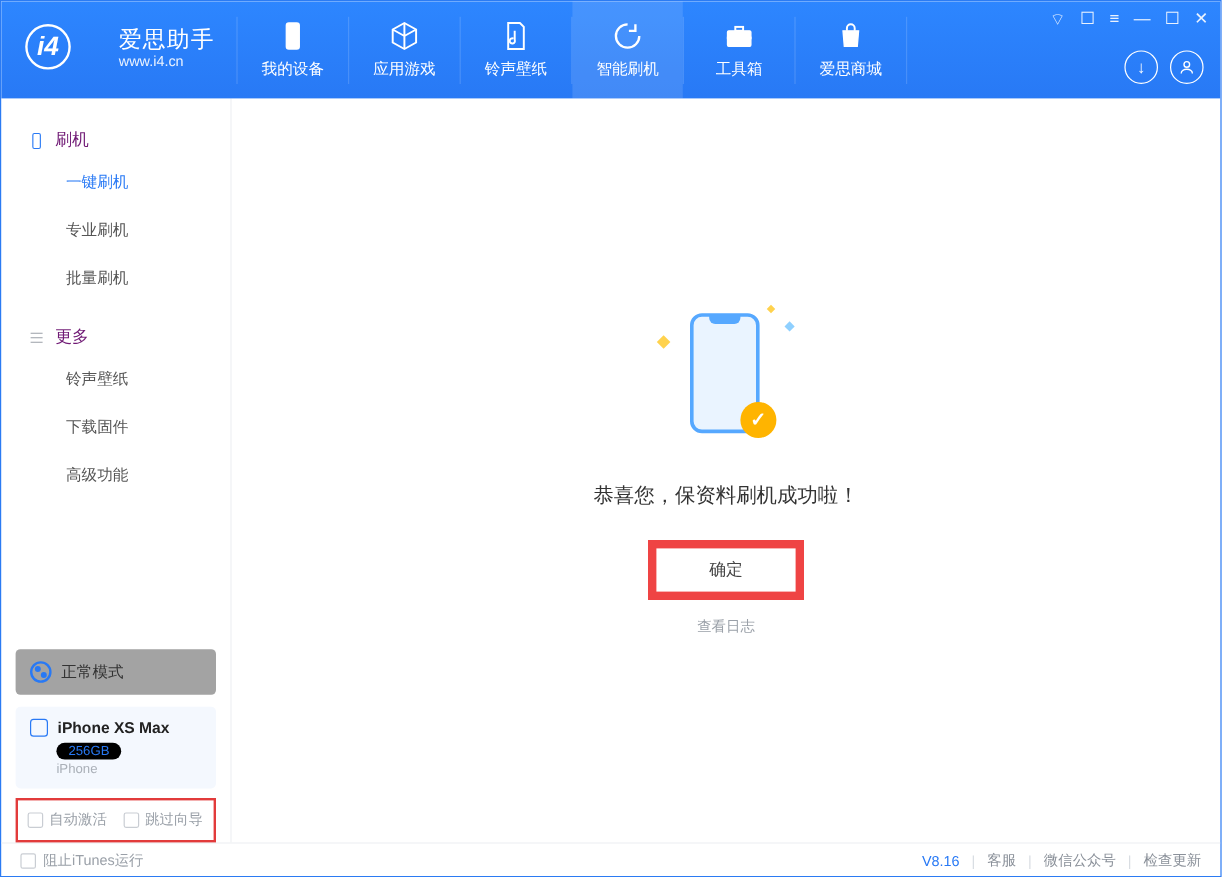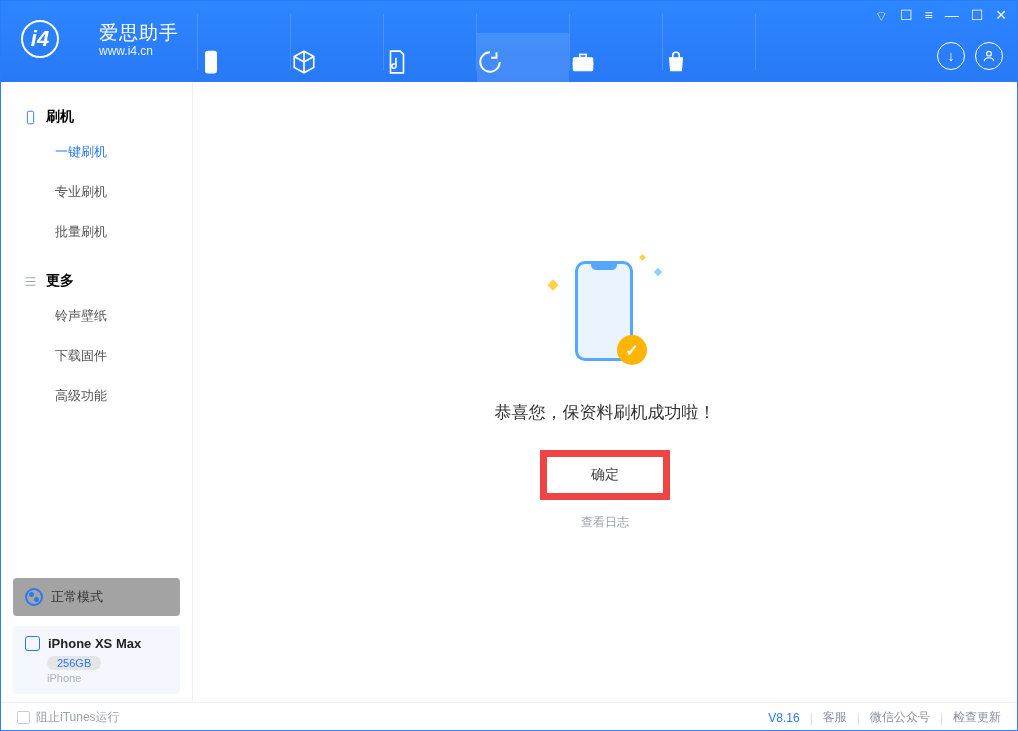--- a/index.html
+++ b/index.html
@@ -8,50 +8,50 @@
 
 .header { height: 81px; background: linear-gradient(180deg, #2d86ff 0%, #2879f5 100%); display: flex; align-items: center; position: relative; }
 .logo-area { display: flex; align-items: center; padding: 0 18px 0 20px; margin-top: -6px; gap: 32px; }
 .logo-icon { width: 38px; height: 38px; border: 2px solid #fff; border-radius: 50%; display: flex; align-items: center; justify-content: center; margin-right: 8px; }
 .logo-icon span { color: #fff; font-size: 22px; font-weight: bold; font-style: italic; }
 .logo-text { color: #fff; }
 .logo-text .t1 { font-size: 19px; font-weight: 500; letter-spacing: 1px; }
 .logo-text .t2 { font-size: 12px; opacity: .9; margin-top: -2px; }
 
 .nav { display: flex; height: 100%; }
-.nav-item { width: 92px; height: 100%; display: flex; flex-direction: column; justify-content: center; color: #fff; font-size: 13px; cursor: pointer; gap: 6px; position: relative; margin-top: 32px; }
+.nav-item { width: 92px; height: 100%; display: flex; flex-direction: column; align-items: center; justify-content: center; color: #fff; font-size: 13px; cursor: pointer; gap: 6px; position: relative; }
 .nav-item.active { background: rgba(255,255,255,.12); }
 .nav-sep { width: 1px; height: 56px; background: rgba(255,255,255,.15); align-self: center; }
 .nav-icon { width: 26px; height: 26px; fill: #fff; stroke: #fff; }
 
 .wincontrols { position: absolute; right: 10px; top: 6px; display: flex; gap: 12px; color: #fff; }
 .wincontrols span { cursor: pointer; font-size: 14px; opacity: .9; }
 .header-actions { position: absolute; right: 14px; bottom: 12px; display: flex; gap: 10px; }
 .ha-btn { width: 28px; height: 28px; border: 1.5px solid #fff; border-radius: 50%; display: flex; align-items: center; justify-content: center; color: #fff; font-size: 14px; cursor: pointer; }
 
 
 .body { display: flex; height: 620px; }
 .sidebar { width: 192px; border-right: 1px solid #eef0f3; padding-top: 10px; display: flex; flex-direction: column; }
 .side-group { padding: 10px 0 4px 0; }
-.side-title { display: flex; align-items: center; gap: 8px; padding: 6px 22px; font-size: 14px; color: #000000; font-weight: 700; }
+.side-title { display: flex; align-items: center; gap: 8px; padding: 6px 22px; font-size: 14px; color: #701a75; font-weight: 400; }
 .side-title .ic { width: 15px; height: 15px; }
 .side-item { padding: 11px 0 11px 54px; font-size: 13px; color: #555; cursor: pointer; }
 .side-item.active { color: #2879f5; }
 
 .sidebar-bottom { margin-top: auto; }
 .mode-box { margin: 0 12px 10px; background: #a3a3a3; border-radius: 4px; padding: 10px 12px; display: flex; align-items: center; gap: 8px; font-size: 13px; color: #333; }
 .mode-box .mi { width: 18px; height: 18px; border: 2px solid #2879f5; border-radius: 50%; position: relative; }
 .mode-box .mi::before, .mode-box .mi::after { content: ''; position: absolute; width: 5px; height: 5px; background: #2879f5; border-radius: 50%; }
 .mode-box .mi::before { top: 2px; left: 2px; }
 .mode-box .mi::after { bottom: 2px; right: 2px; }
 
 .device-box { margin: 0 12px 8px; background: #f4f8fe; border-radius: 4px; padding: 10px 12px; }
 .device-box .dn { font-size: 13px; font-weight: 600; color: #222; display: flex; align-items: center; gap: 8px; }
 .device-box .dn .di { width: 15px; height: 15px; border: 1.5px solid #2879f5; border-radius: 3px; }
-.device-box .cap { display: inline-block; margin: 5px 0 2px 22px; font-size: 11px; color: #2879f5; background: #e5e5e5; border-radius: 10px; padding: 1px 10px; }
+.device-box .cap { display: inline-block; margin: 5px 0 2px 22px; font-size: 11px; color: #2879f5; background: #000000; border-radius: 10px; padding: 1px 10px; }
 .device-box .dt { margin-left: 22px; font-size: 11px; color: #aab0b8; }
 
 .redbox { border: 2px solid #e23b3b; margin: 4px 12px 0; padding: 8px 8px; display: flex; gap: 14px; }
 .checkrow { display: flex; align-items: center; gap: 5px; font-size: 12px; color: #9aa0a8; }
 .cbx { width: 13px; height: 13px; border: 1px solid #c9cdd3; border-radius: 2px; cursor: pointer; }
 
 
 .main { flex: 1; display: flex; flex-direction: column; align-items: center; justify-content: center; }
 .phone-illus { width: 120px; height: 120px; position: relative; margin-bottom: 28px; }
 .phone-illus .phone { position: absolute; left: 30px; top: 8px; width: 58px; height: 100px; border: 3px solid #56a8ff; border-radius: 10px; background: #eaf4ff; }
@@ -188,20 +188,30 @@
         <div class="mi"></div>
         <span>正常模式</span>
       </div>
       <div class="device-box">
         <div class="dn">
           <div class="di"></div>
           <span>iPhone XS Max</span>
         </div>
         <span class="cap">256GB</span>
         <div class="dt">iPhone</div>
+      </div>
+      <div class="redbox">
+        <div class="checkrow">
+          <div class="cbx"></div>
+          <span>自动激活</span>
+        </div>
+        <div class="checkrow">
+          <div class="cbx"></div>
+          <span>跳过向导</span>
+        </div>
       </div>
     </div>
   </div>
 
   <div class="main">
     <div class="phone-illus">
       <div class="spark s1"></div>
         <div class="spark s2"></div>
         <div class="spark s3"></div>
       <div class="phone">

